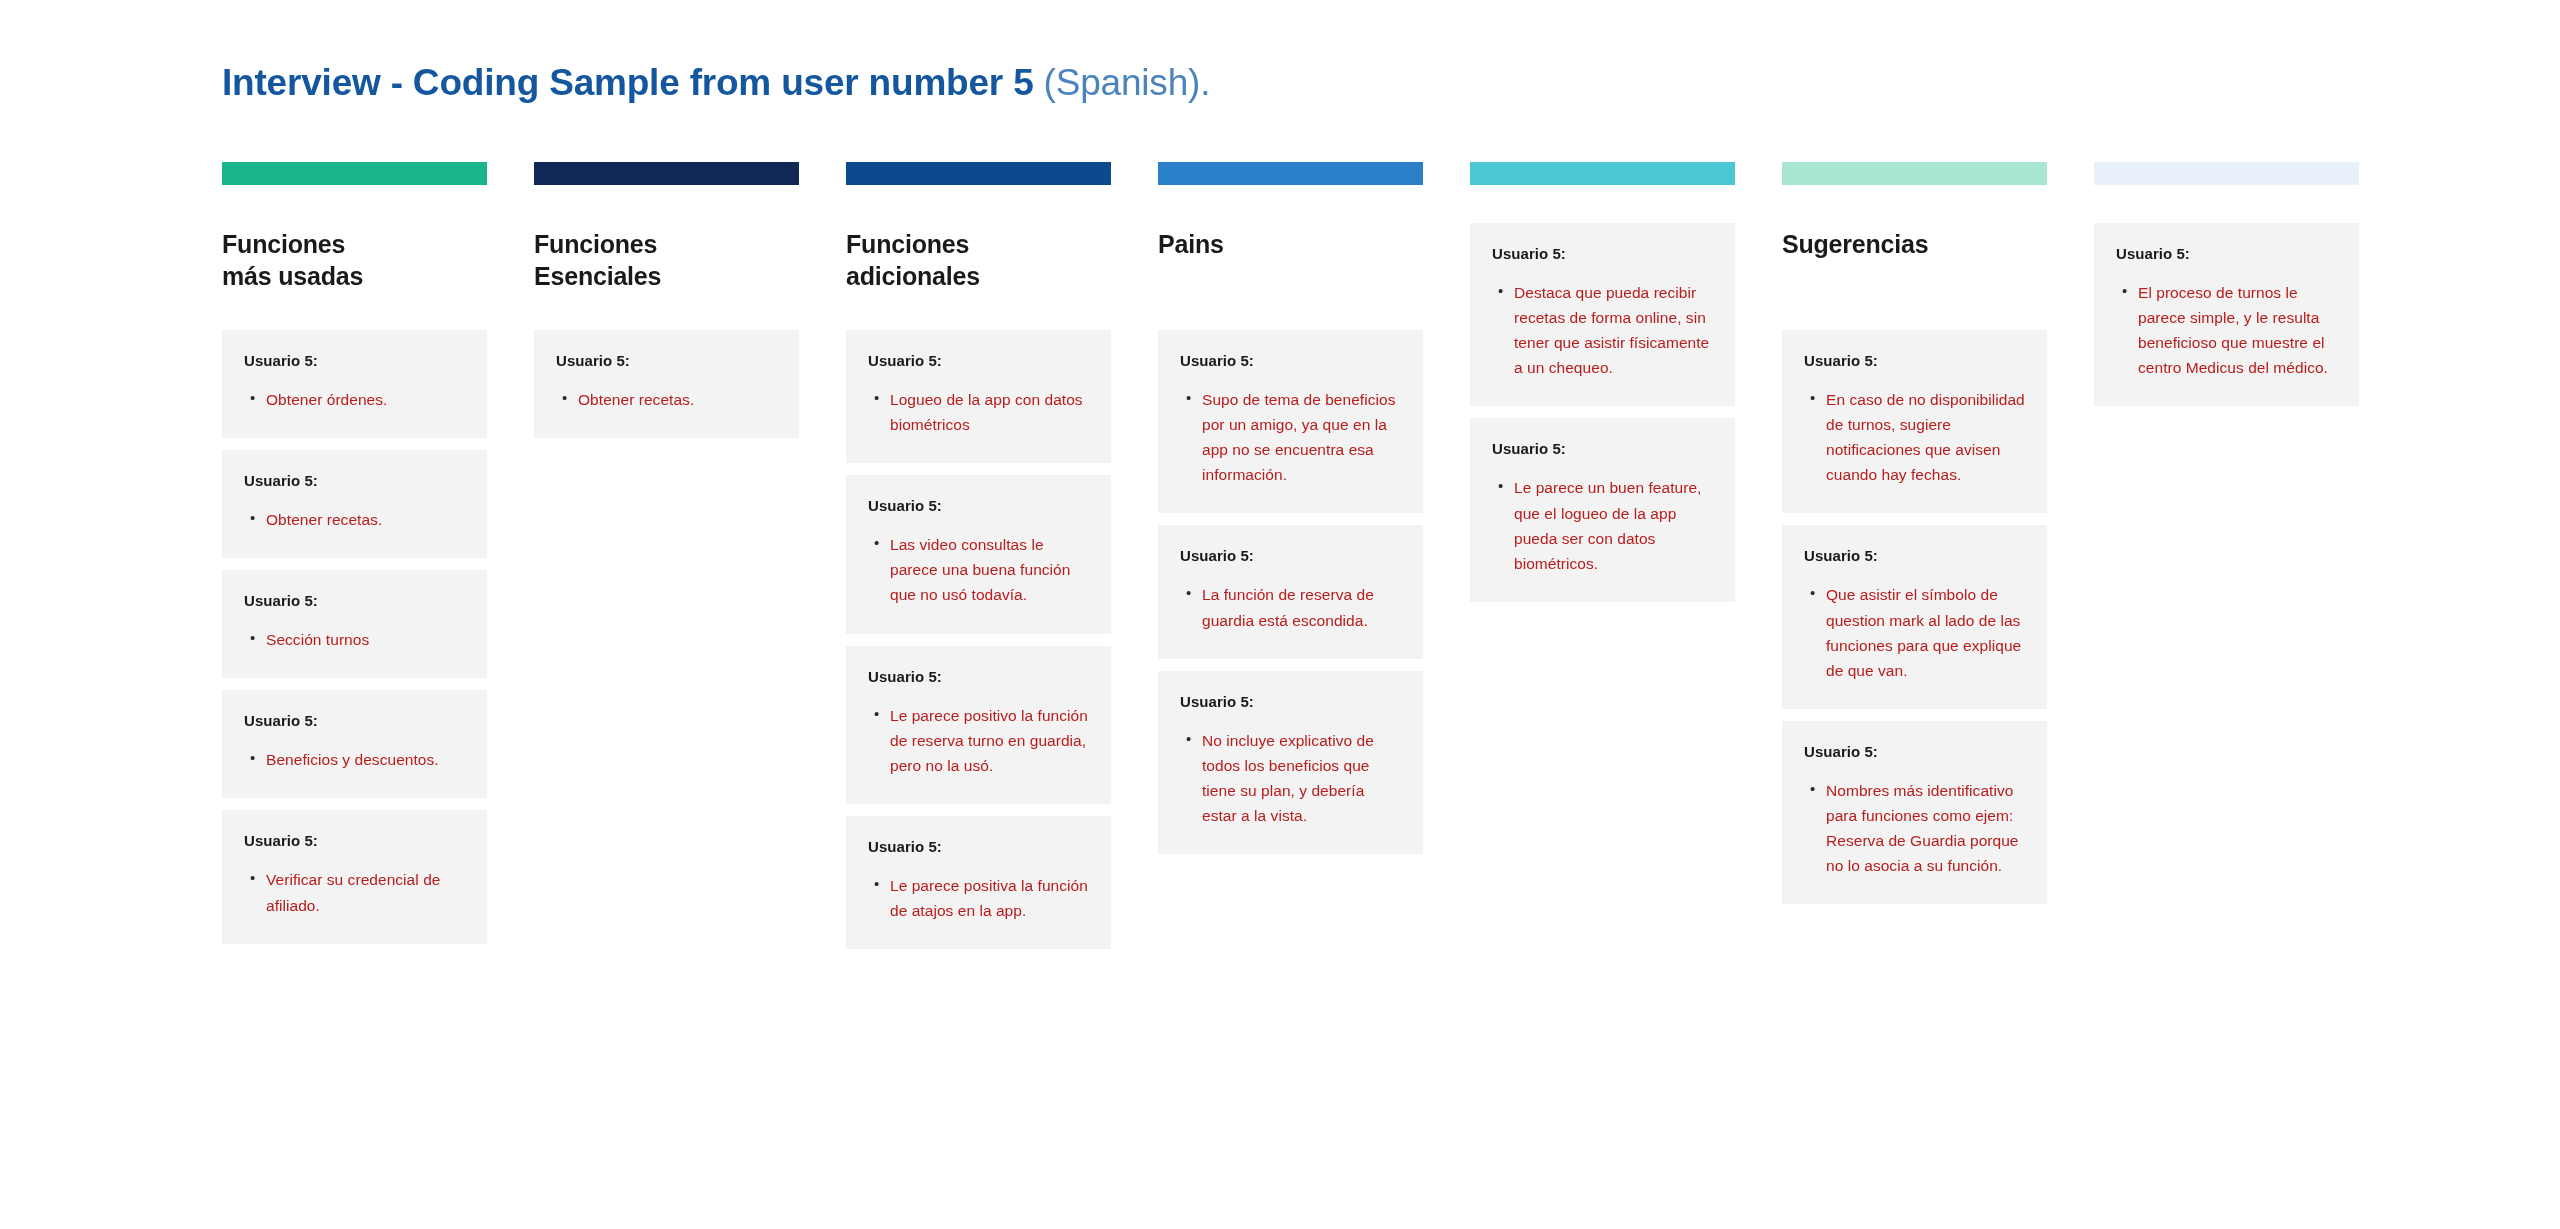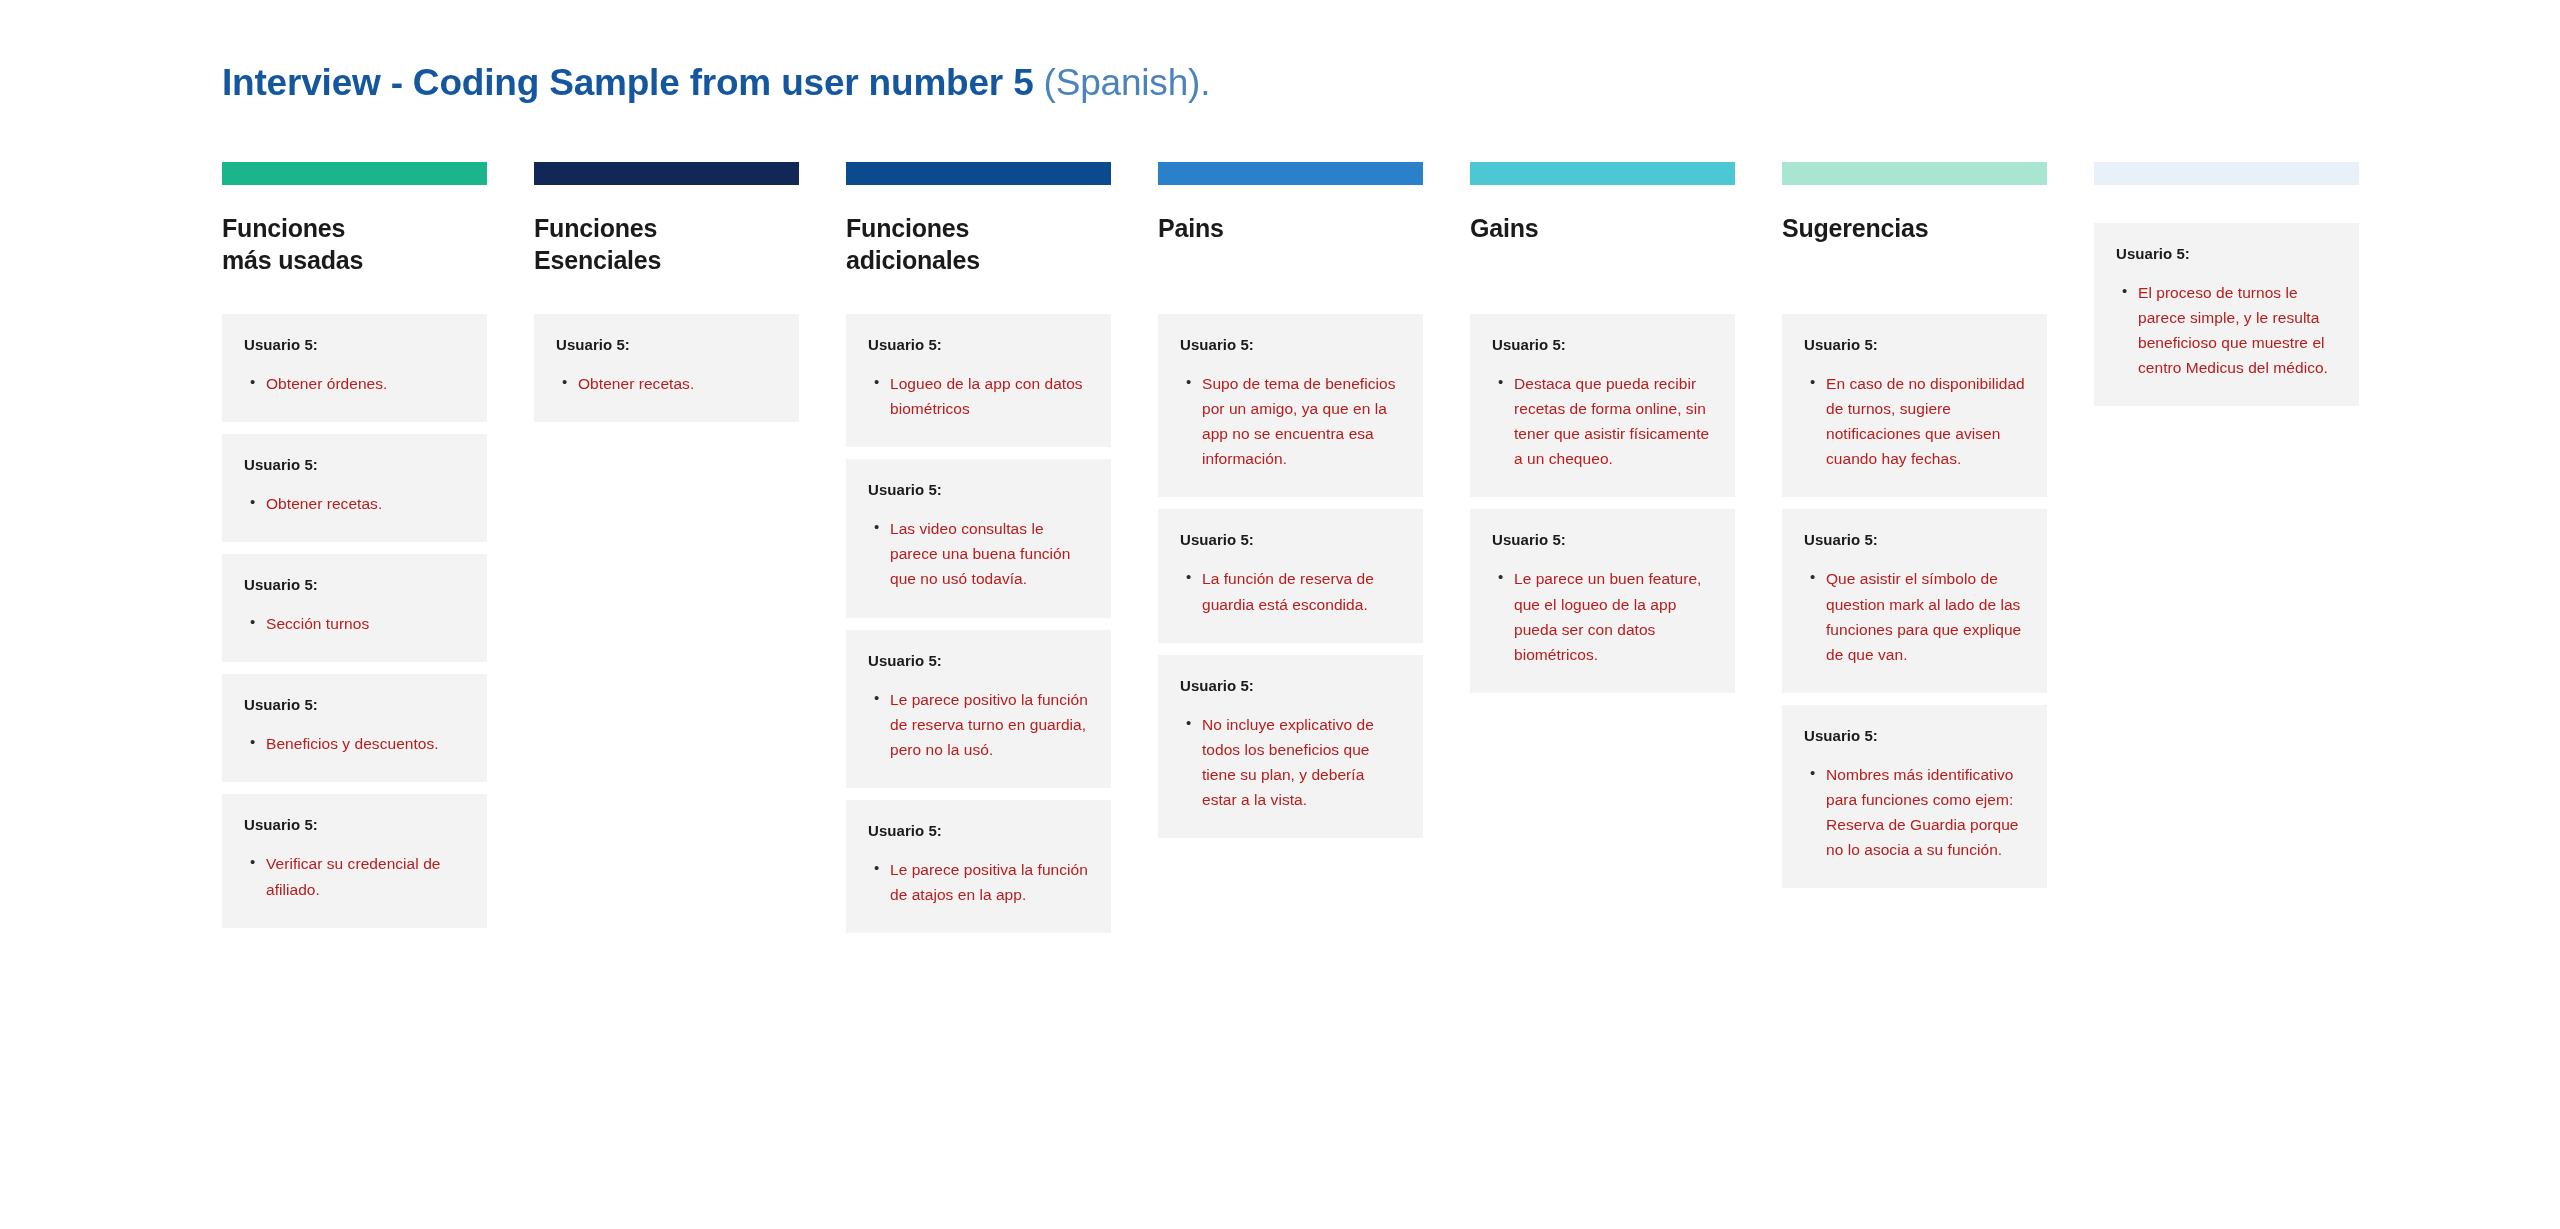--- a/index.html
+++ b/index.html
@@ -44,21 +44,21 @@
   .column {
     width: 265px;
     display: flex;
     flex-direction: column;
   }
   .col-bar {
     width: 265px;
     height: 23px;
   }
   .col-title {
-    margin-top: 27px;
+    margin-top: 43px;
     font-size: 25px;
     font-weight: 700;
     color: #1a1a1a;
     line-height: 1.28;
     letter-spacing: -0.2px;
     white-space: pre-line;
     min-height: 64px;
   }
   .cards {
     margin-top: 38px;
@@ -209,21 +209,20 @@
           <div class="card">
             <div class="card-heading">Usuario 5:</div>
             <ul class="card-list">
               <li>No incluye explicativo de todos los beneficios que tiene su plan, y debería estar a la vista.</li>
             </ul>
           </div>
         </div>
       </div>
       <div class="column">
         <div class="col-bar" style="background: rgb(76, 200, 212);"></div>
-        <div class="col-title">Gains</div>
         <div class="cards">
           <div class="card">
             <div class="card-heading">Usuario 5:</div>
             <ul class="card-list">
               <li>Destaca que pueda recibir recetas de forma online, sin tener que asistir físicamente a un chequeo.</li>
             </ul>
           </div>
           <div class="card">
             <div class="card-heading">Usuario 5:</div>
             <ul class="card-list">

